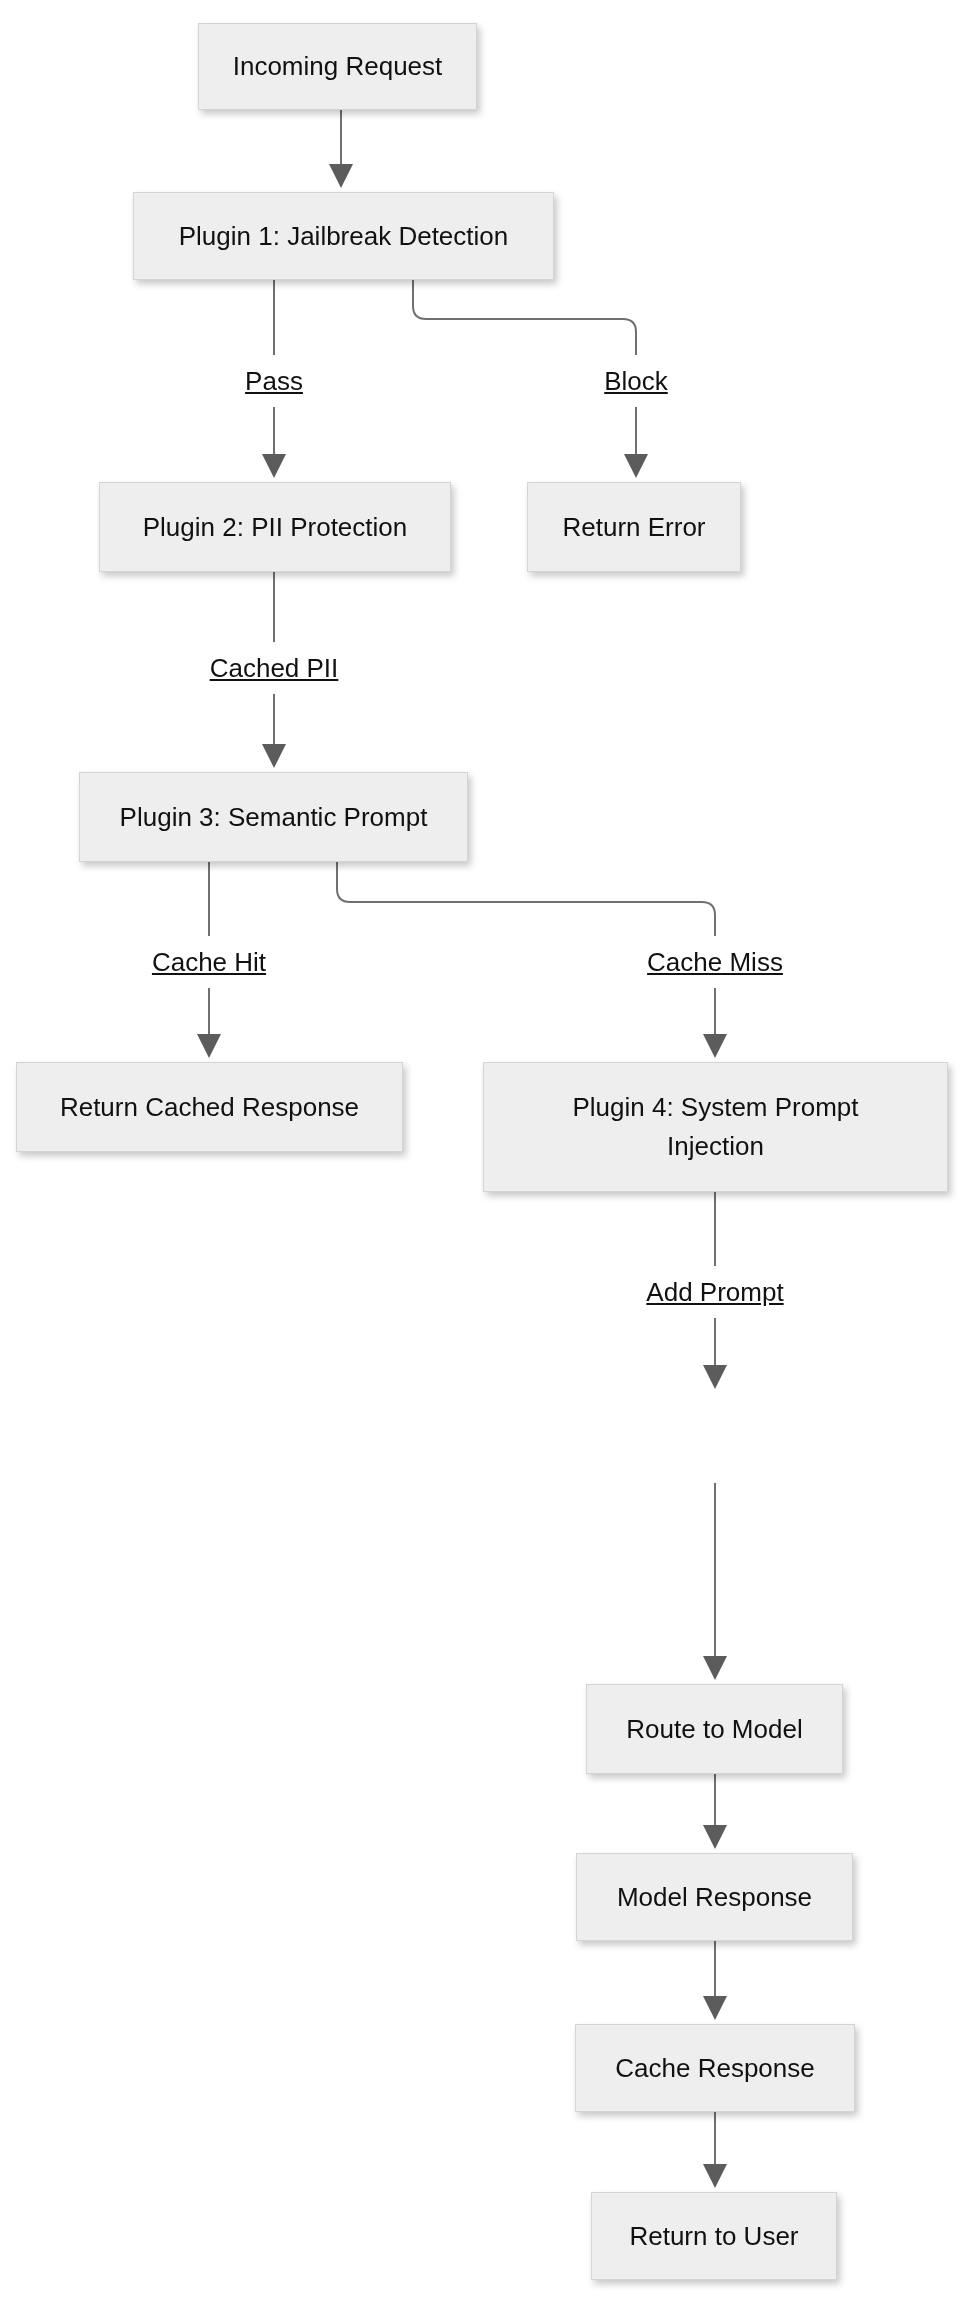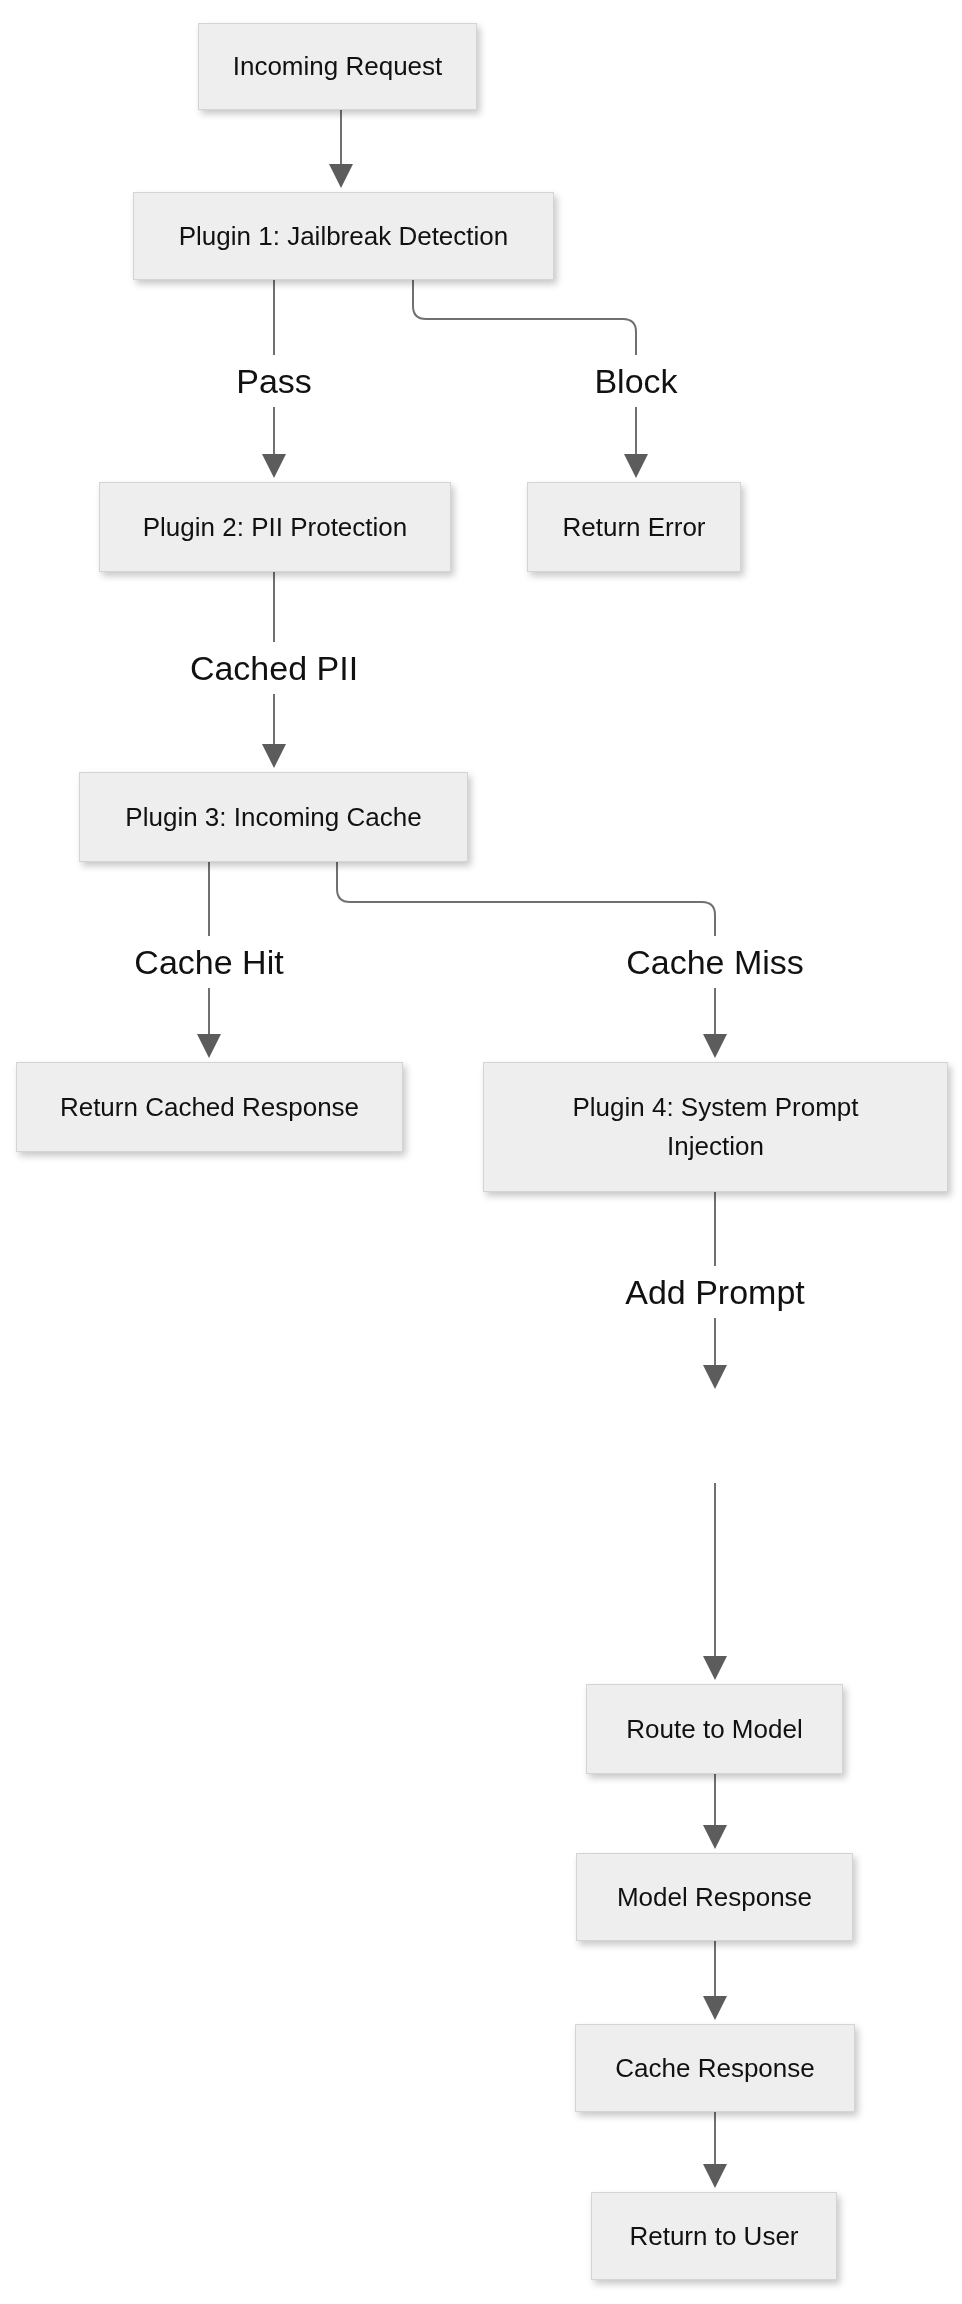--- a/index.html
+++ b/index.html
@@ -28,22 +28,22 @@
     display:flex;align-items:center;justify-content:center;
     text-align:center;white-space:nowrap;
     box-sizing:border-box;
   }
   .node.wrap{white-space:normal;padding:0 52px;}
   .edge-label{
     position:absolute;z-index:1;
     transform:translate(-50%,-50%);
     background:var(--background);
     color:var(--edge-label-text);
-    font-size:34px;line-height:30px;
-    padding:11px 14px;white-space:nowrap;
+    font-size:26px;line-height:30px;
+    padding:11px 14px;white-space:nowrap;text-decoration:underline;
   }
 </style>
 </head>
 <body>
 
 <div class="canvas">
 
   <svg class="wires" width="962" height="2304" viewBox="0 0 962 2304">
 
     <path d="M341,110 V164"></path>
@@ -81,21 +81,21 @@
   </svg>
 
   <div class="node" style="left:198px;top:23px;width:279px;height:87px">Incoming Request</div>
 
   <div class="node" style="left:133px;top:192px;width:421px;height:88px">Plugin 1: Jailbreak Detection</div>
 
   <div class="node" style="left:99px;top:482px;width:352px;height:90px">Plugin 2: PII Protection</div>
 
   <div class="node" style="left:527px;top:482px;width:214px;height:90px">Return Error</div>
 
-  <div class="node" style="left:79px;top:772px;width:389px;height:90px">Plugin 3: Incoming Cache</div>
+  <div class="node" style="left:79px;top:772px;width:389px;height:90px">Plugin 3: Semantic Prompt</div>
 
   <div class="node" style="left:16px;top:1062px;width:387px;height:90px">Return Cached Response</div>
 
   <div class="node wrap" style="left:483px;top:1062px;width:465px;height:130px">Plugin 4: System Prompt Injection</div>
 
 
   <div class="node" style="left:586px;top:1684px;width:257px;height:90px">Route to Model</div>
 
   <div class="node" style="left:575px;top:2024px;width:280px;height:88px">Cache Response</div>
 

